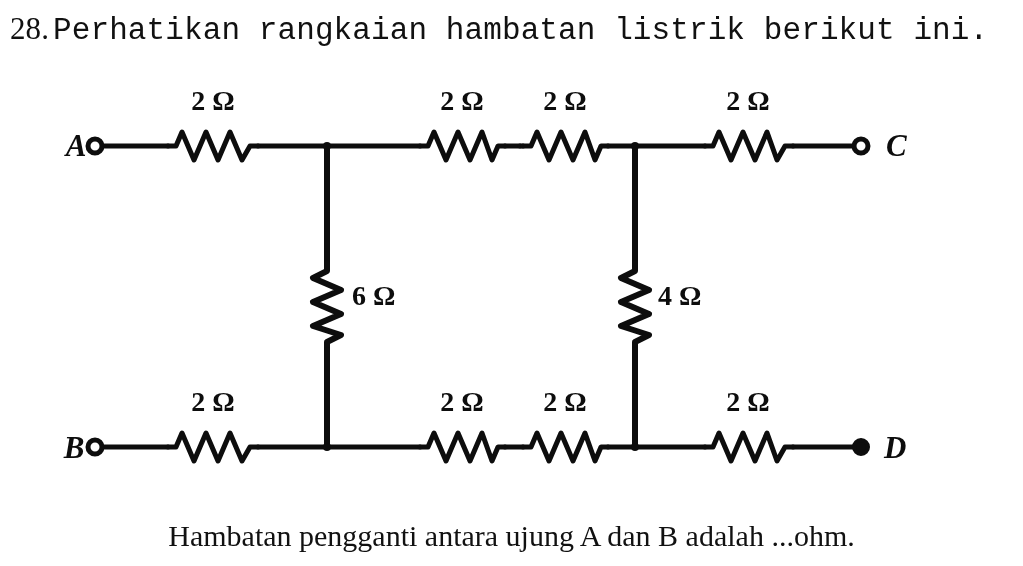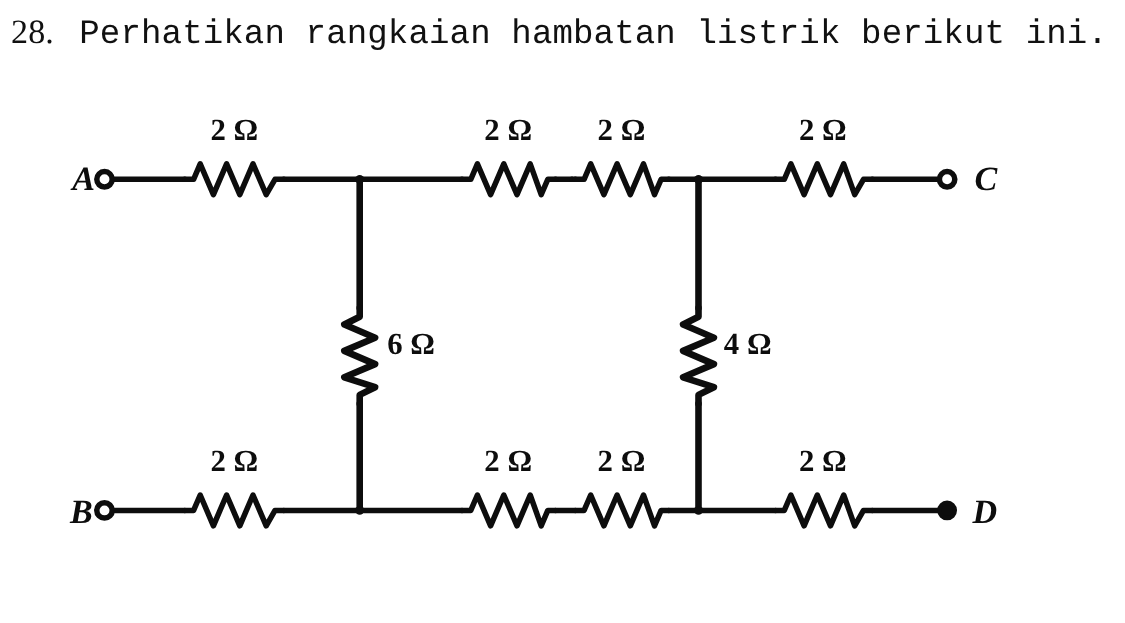--- a/index.html
+++ b/index.html
@@ -29,35 +29,34 @@
     top: 8px;
     width: 1000px;
     font-size: 31px;
     line-height: 42px;
     letter-spacing: 0.1px;
     white-space: nowrap;
     color: #111111;
   }
   .question-number {
     display: inline-block;
-    margin-right: 23px;
+    margin-right: 4px;
   }
   .question-text {
     display: inline-block;
     font-family: Liberation Mono, monospace;
   }
 
   
   .circuit-area {
     position: absolute;
     left: 0;
     top: 78px;
     width: 840px;
     height: 410px;
-    margin-top: 17px;
   }
   .circuit-svg {
     position: absolute;
     left: 0;
     top: 0;
     width: 1023px;
     height: 410px;
   }
 
   
@@ -194,14 +193,15 @@
       </g>
 
       <g>
         <circle cx="861" cy="369" r="7" fill="#0d0d0d" stroke="#0d0d0d" stroke-width="4"></circle>
         <text class="term" x="884" y="380" text-anchor="start">D</text>
       </g>
 
     </svg>
   </div>
 
+  <div class="answer-line">Hambatan pengganti antara ujung A dan B adalah ...ohm.</div>
 
 </div>
 
 </body></html>

